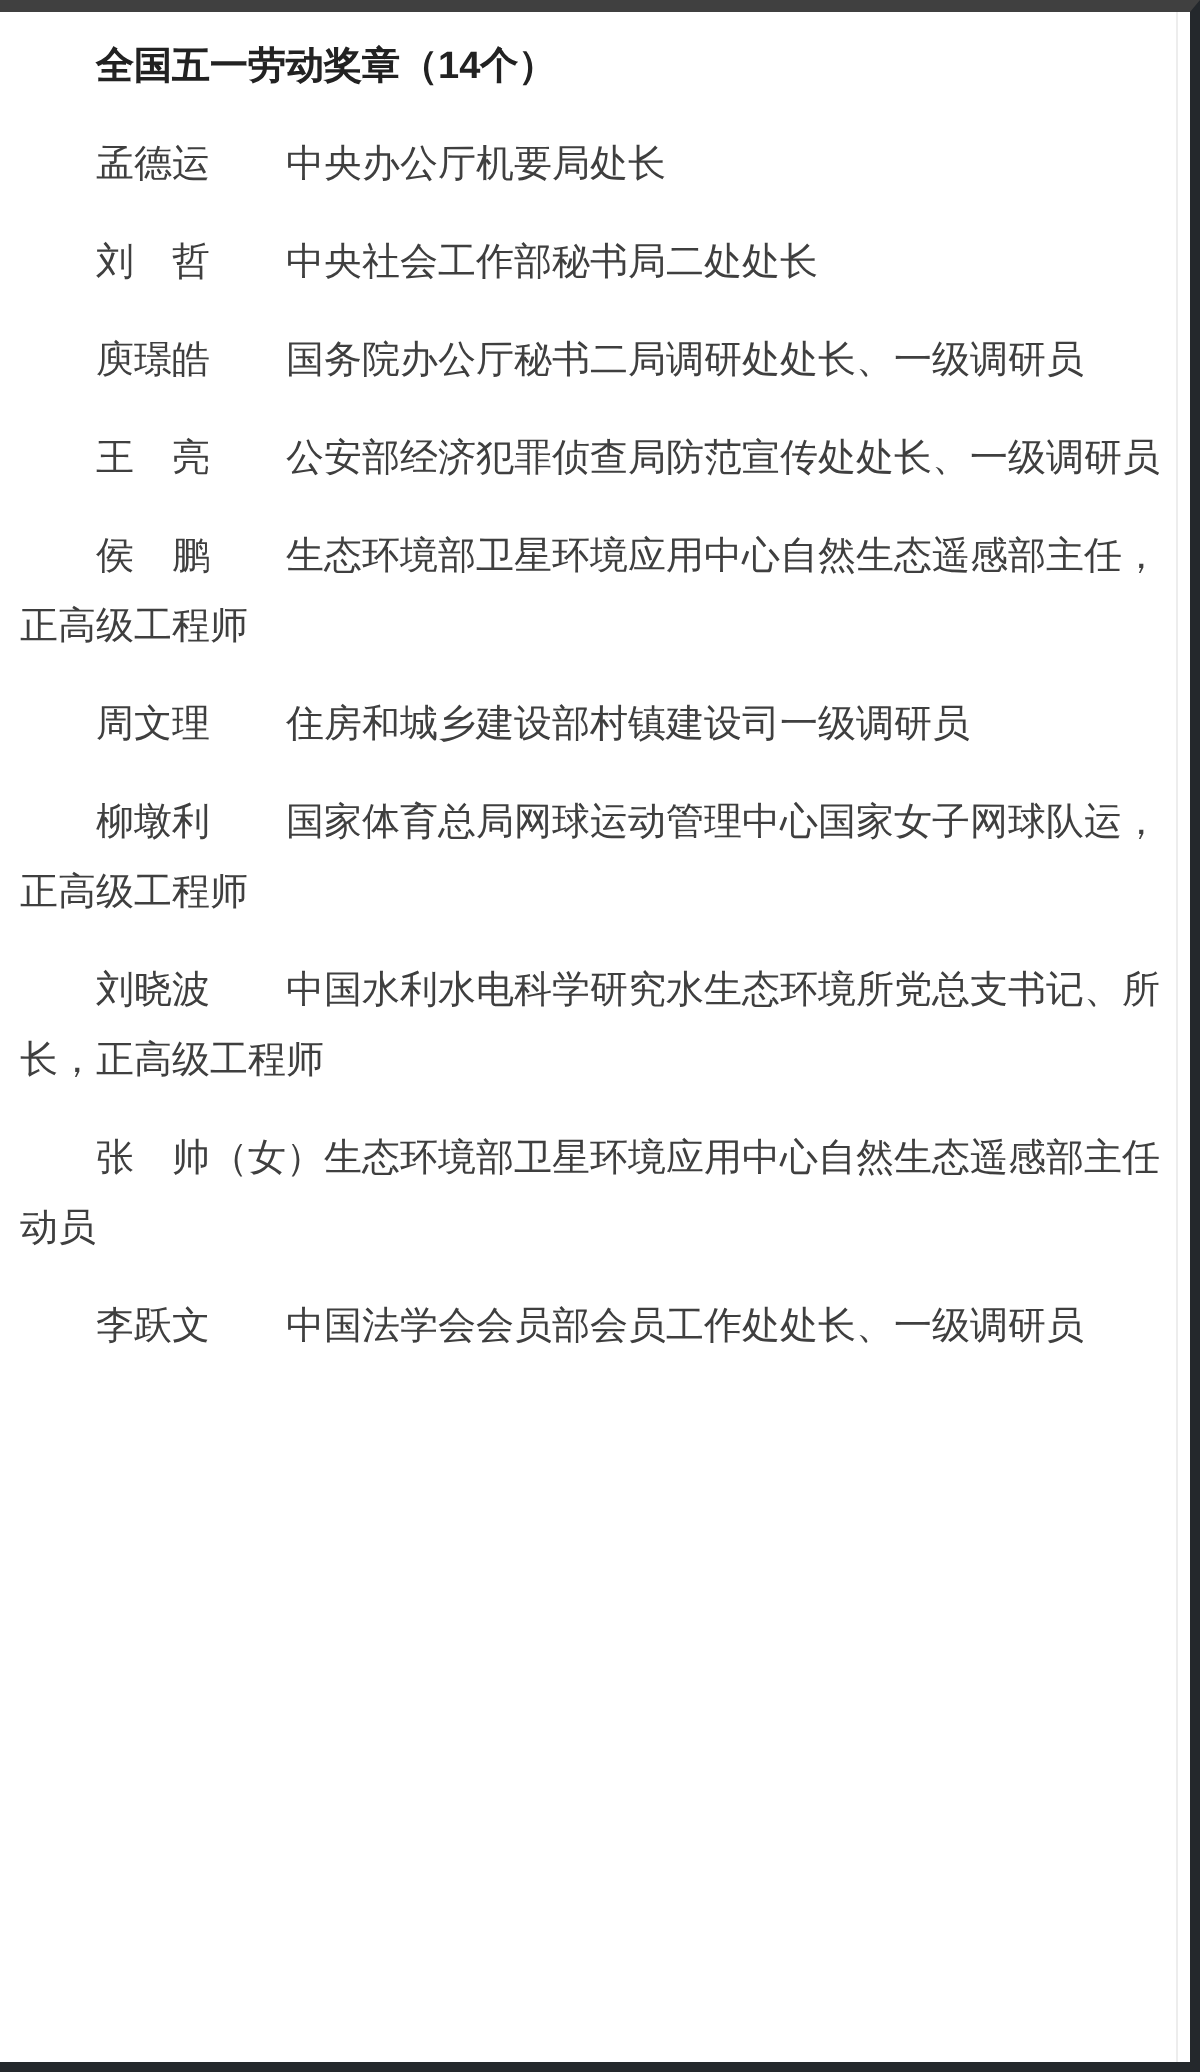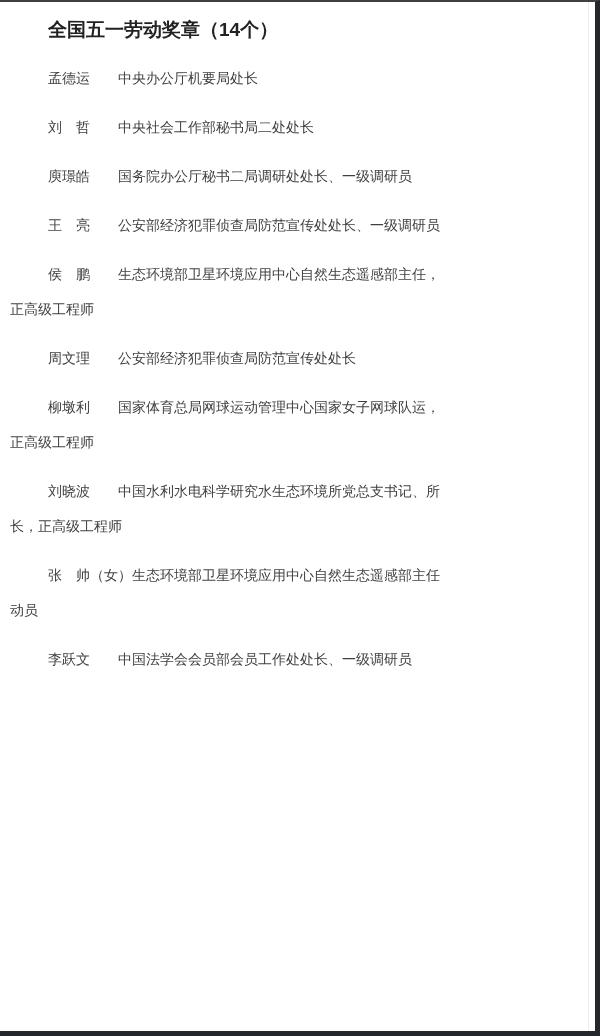--- a/index.html
+++ b/index.html
@@ -2,21 +2,21 @@
 <html><head>
 <meta charset="utf-8">
 <style>
   html, body { margin: 0; padding: 0; background: #ffffff; }
   .page {
     position: relative;
     box-sizing: border-box;
     width: 600px;
     height: 1036px;
     background: #ffffff;
-    border-top: 2px solid #404040;
+    border-top: 6px solid #404040;
     border-right: 5px solid #24282c;
     border-bottom: 5px solid #24282c;
     overflow: hidden;
     padding: 10px 6px 0 10px;
     font-family: "Liberation Sans", sans-serif;
     color: #3f3f3f;
   }
   
   .page::before {
     content: "";
@@ -37,21 +37,21 @@
     margin: 0;
     font-size: 19px;
     font-weight: bold;
     color: #222222;
     line-height: 35px;
     text-indent: 38px;
     white-space: nowrap;
   }
   .entry { margin: 14px 0 0 0; }
   .entry .line {
-    font-size: 14px;
+    font-size: 19px;
     line-height: 35px;
     white-space: nowrap;
     color: #3f3f3f;
   }
   .entry .line.first { text-indent: 38px; }
 </style>
 </head>
 <body>
 
 <div class="page">
@@ -67,21 +67,21 @@
         <div class="line first">庾璟皓　　国务院办公厅秘书二局调研处处长、一级调研员</div>
       </div>
       <div class="entry">
         <div class="line first">王　亮　　公安部经济犯罪侦查局防范宣传处处长、一级调研员</div>
       </div>
       <div class="entry">
         <div class="line first">侯　鹏　　生态环境部卫星环境应用中心自然生态遥感部主任，</div>
         <div class="line">正高级工程师</div>
       </div>
       <div class="entry">
-        <div class="line first">周文理　　公安部经济犯罪侦查局防范宣传处处长</div>
+        <div class="line first">周文理　　住房和城乡建设部村镇建设司一级调研员</div>
       </div>
       <div class="entry">
         <div class="line first">柳墩利　　国家体育总局网球运动管理中心国家女子网球队运，</div>
         <div class="line">正高级工程师</div>
       </div>
       <div class="entry">
         <div class="line first">刘晓波　　中国水利水电科学研究水生态环境所党总支书记、所</div>
         <div class="line">长，正高级工程师</div>
       </div>
       <div class="entry">

